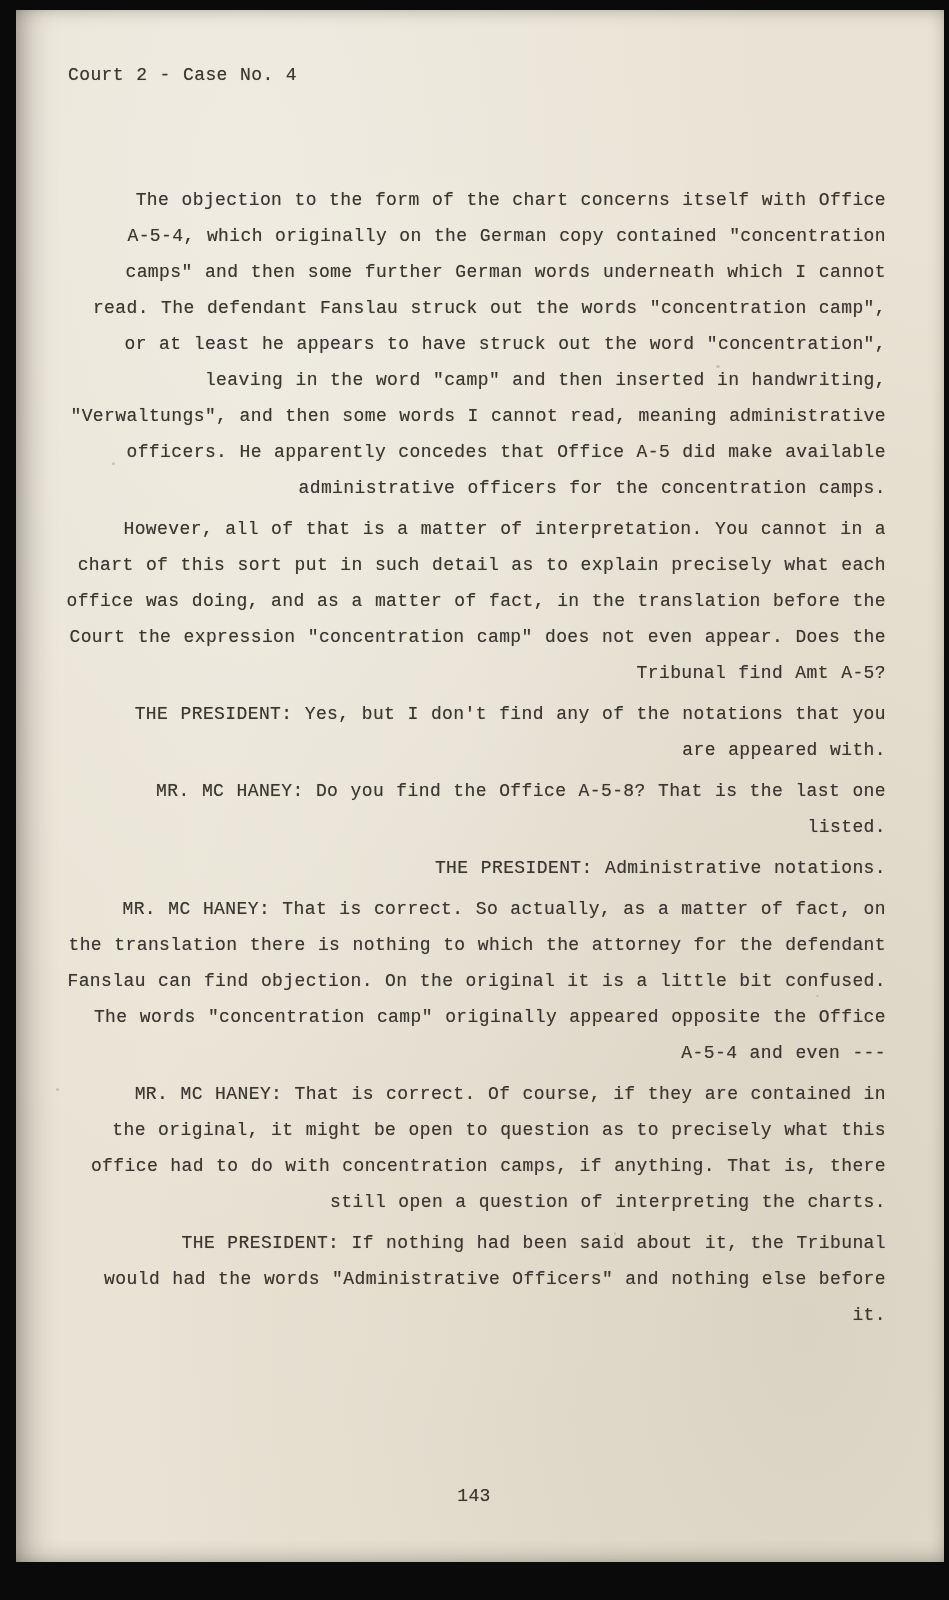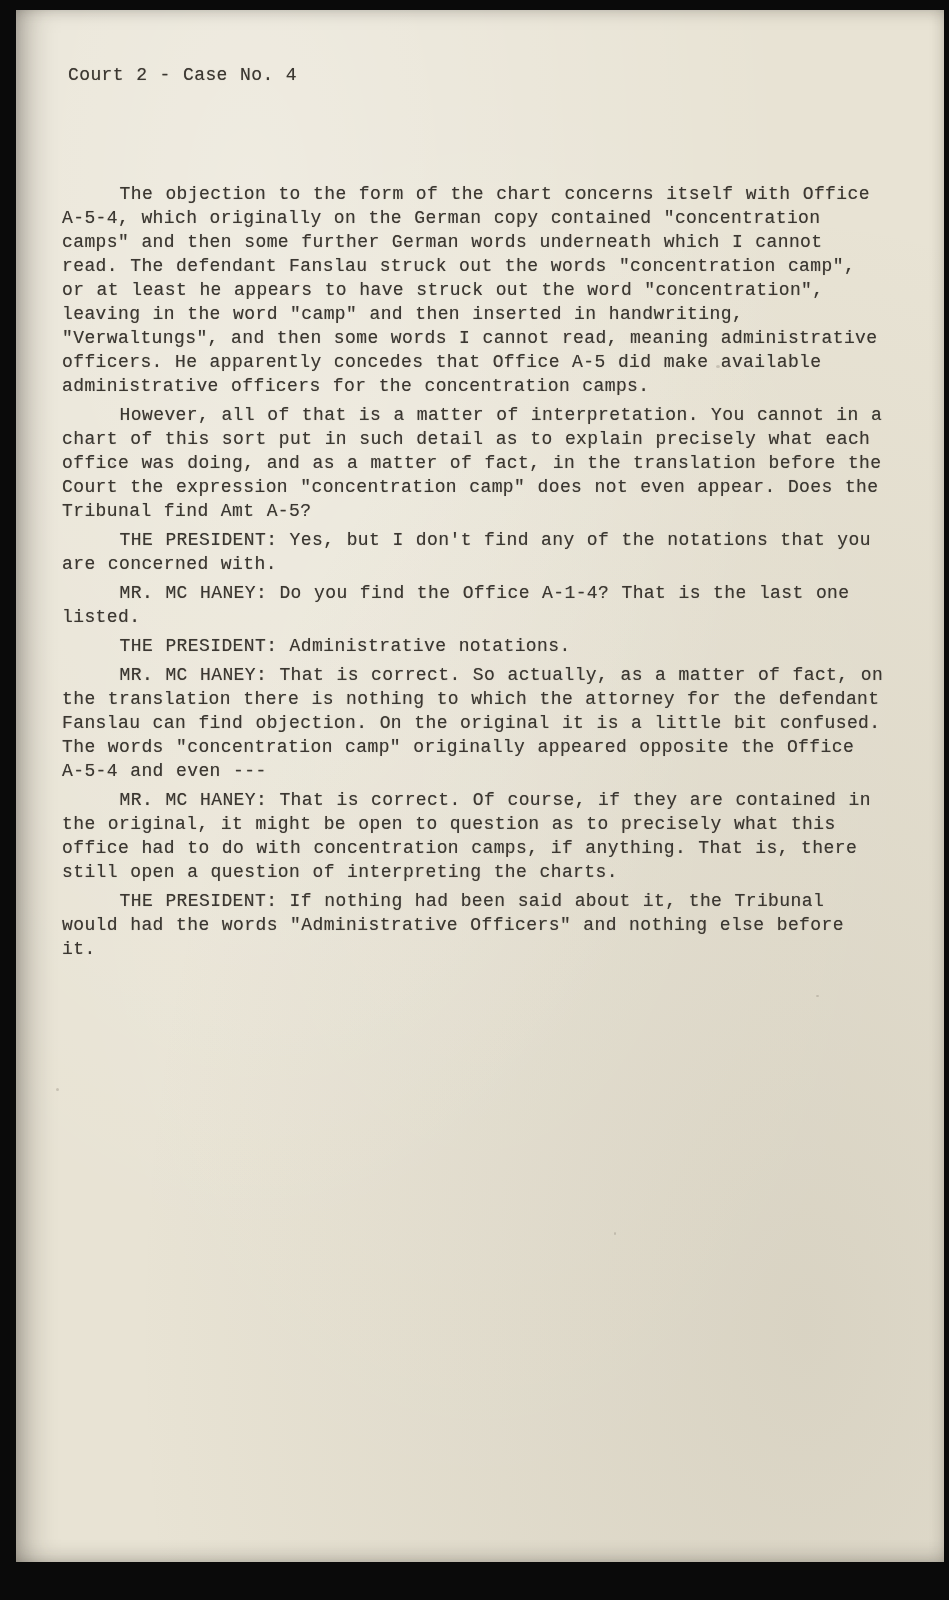--- a/index.html
+++ b/index.html
@@ -55,24 +55,24 @@
   }
 
   .body-block {
     position: absolute;
     top: 172px;
     left: 46px;
     width: 824px;
   }
 
   .para {
-    line-height: 24px;
+    line-height: 36px;
     text-indent: 3.2em;
     margin-bottom: 5px;
-    text-align: left;
+    text-align: right;
   }
 
   .page-number {
     position: absolute;
     bottom: 56px;
     left: 46px;
     width: 824px;
     text-align: center;
     font-size: 18px;
     letter-spacing: 0.4px;
@@ -98,28 +98,29 @@
 <div class="scan-page">
   <div class="paper">
 
     <div class="header-block typewritten">
       <div>Court 2 - Case No. 4</div>
     </div>
 
     <div class="body-block typewritten">
       <div class="para">The objection to the form of the chart concerns itself with Office A-5-4, which originally on the German copy contained "concentration camps" and then some further German words underneath which I cannot read. The defendant Fanslau struck out the words "concentration camp", or at least he appears to have struck out the word "concentration", leaving in the word "camp" and then inserted in handwriting, "Verwaltungs", and then some words I cannot read, meaning administrative officers. He apparently concedes that Office A-5 did make available administrative officers for the concentration camps.</div>
       <div class="para">However, all of that is a matter of interpretation. You cannot in a chart of this sort put in such detail as to explain precisely what each office was doing, and as a matter of fact, in the translation before the Court the expression "concentration camp" does not even appear. Does the Tribunal find Amt A-5?</div>
-      <div class="para">THE PRESIDENT: Yes, but I don't find any of the notations that you are concerned with.</div>
-      <div class="para">MR. MC HANEY: Do you find the Office A-1-4? That is the last one listed.</div>
+      <div class="para">THE PRESIDENT: Yes, but I don't find any of the notations that you are appeared with.</div>
+      <div class="para">MR. MC HANEY: Do you find the Office A-5-8? That is the last one listed.</div>
       <div class="para">THE PRESIDENT: Administrative notations.</div>
       <div class="para">MR. MC HANEY: That is correct. So actually, as a matter of fact, on the translation there is nothing to which the attorney for the defendant Fanslau can find objection. On the original it is a little bit confused. The words "concentration camp" originally appeared opposite the Office A-5-4 and even ---</div>
       <div class="para">MR. MC HANEY: That is correct. Of course, if they are contained in the original, it might be open to question as to precisely what this office had to do with concentration camps, if anything. That is, there still open a question of interpreting the charts.</div>
       <div class="para">THE PRESIDENT: If nothing had been said about it, the Tribunal would had the words "Administrative Officers" and nothing else before it.</div>
     </div>
 
+    <div class="page-number">143</div>
 
     <div class="speck s1"></div>
     <div class="speck s2"></div>
     <div class="speck s3"></div>
     <div class="speck s4"></div>
     <div class="speck s5"></div>
 
   </div>
 </div>
 

